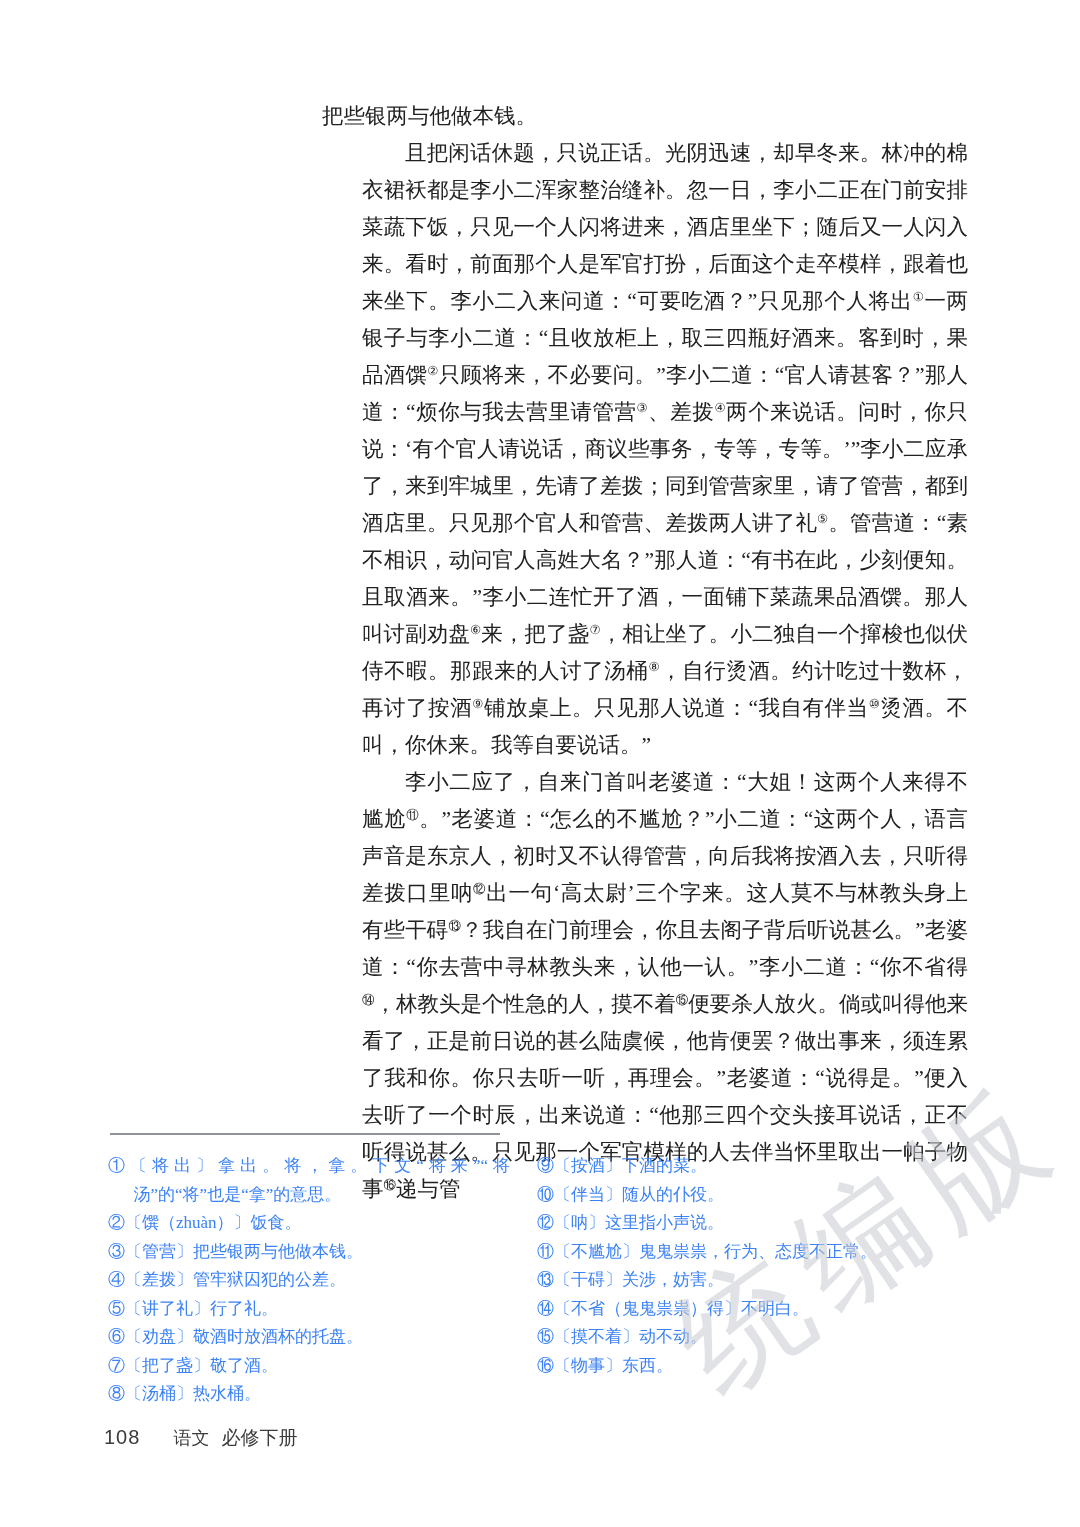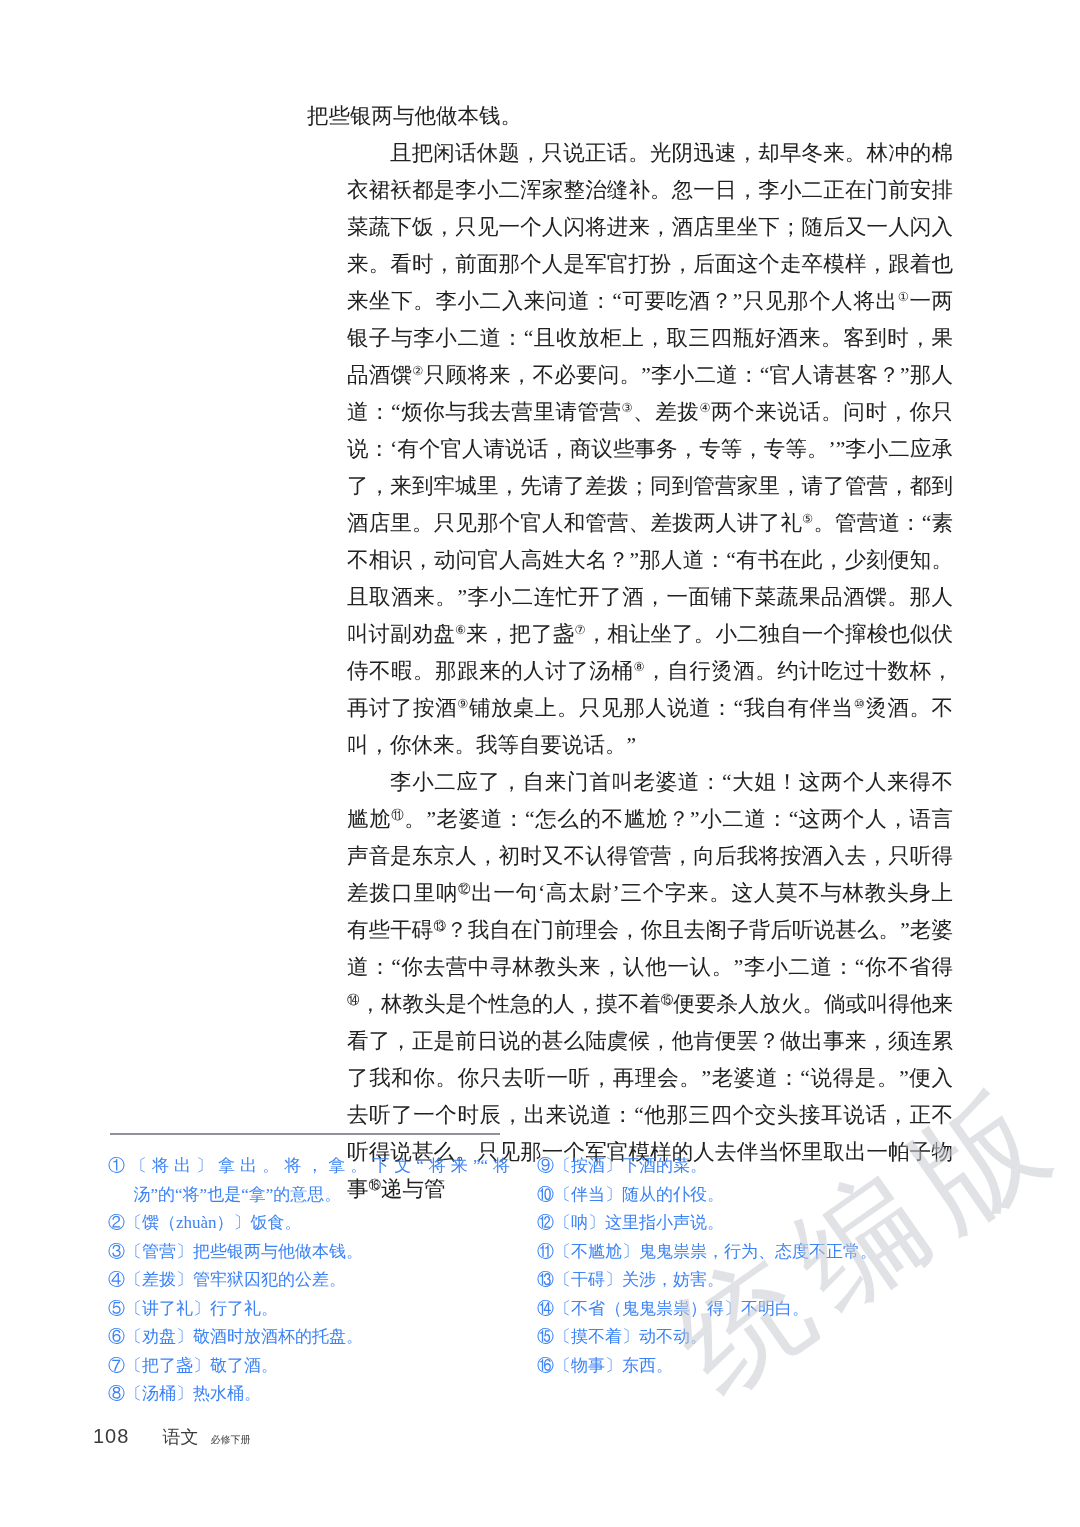--- a/index.html
+++ b/index.html
@@ -12,21 +12,21 @@
     width: 1080px;
     height: 1527px;
     background: #ffffff;
     overflow: hidden;
     font-family: "Liberation Serif", "DejaVu Serif", serif;
     color: #212121;
   }
   
   .body-text {
     position: absolute;
-    left: 307px;
+    left: 322px;
     top: 98px;
     width: 646px;
     font-size: 21.5px;
     line-height: 37px;
     text-align: justify;
   }
   .para { margin: 0; }
   .para.indent { text-indent: 2em; margin-left: 40px; }
   sup.fnref {
     font-size: 0.58em;
@@ -52,30 +52,30 @@
   }
   .fn-left  { left: 108px; width: 402px; }
   .fn-right { left: 537px; width: 370px; }
   .fn-item {
     padding-left: 1.5em;
     text-indent: -1.5em;
   }
   
   .page-footer {
     position: absolute;
-    left: 93px;
+    left: 104px;
     top: 1425px;
     display: flex;
     align-items: baseline;
     color: #3c3c3c;
     font-family: "Liberation Sans", "DejaVu Sans", sans-serif;
   }
   .page-footer .pagenum { font-size: 20px; letter-spacing: 1px; }
   .page-footer .subject { font-size: 18px; margin-left: 33px; }
-  .page-footer .book    { font-size: 10px; margin-left: 12px; }
+  .page-footer .book    { font-size: 19px; margin-left: 12px; }
   
   .watermark {
     position: absolute;
     left: 650px;
     top: 1140px;
     width: 480px;
     font-size: 125px;
     letter-spacing: 18px;
     color: #c7cbd1;
     opacity: 0.55;

